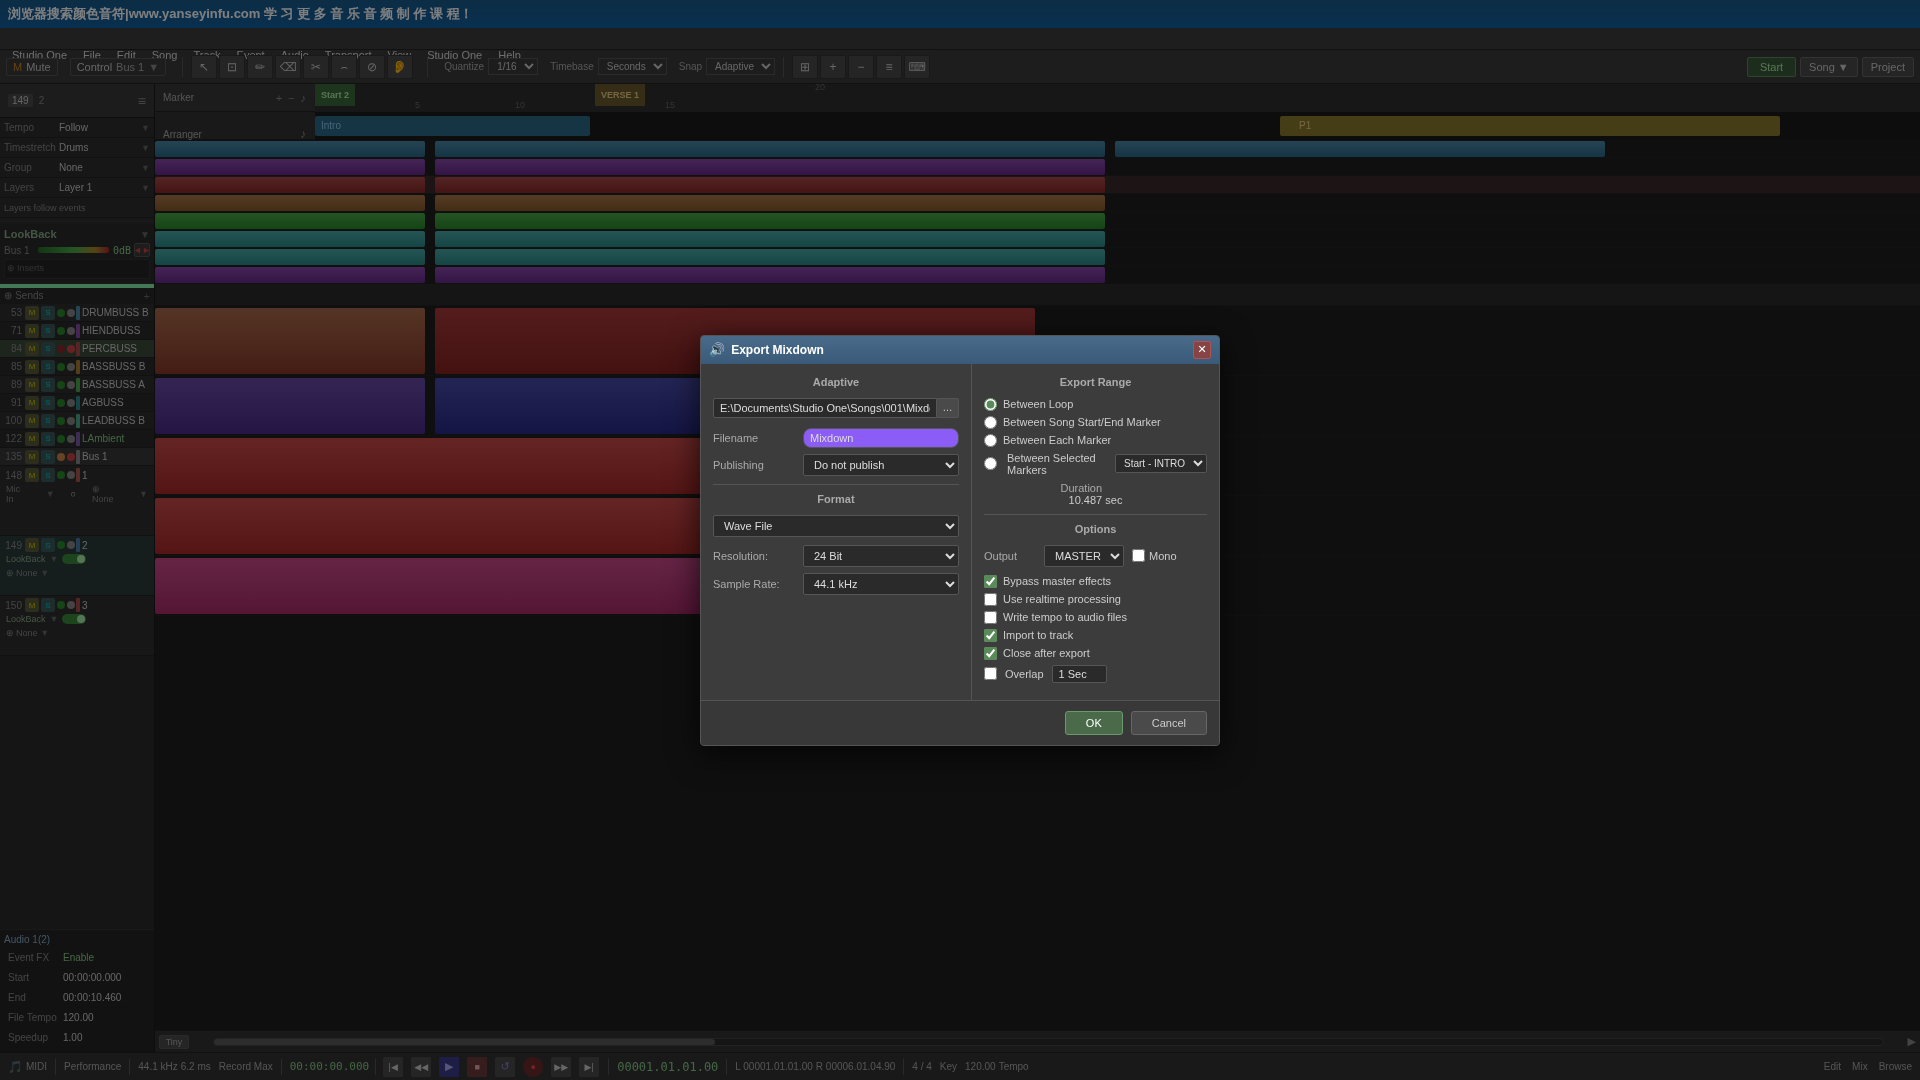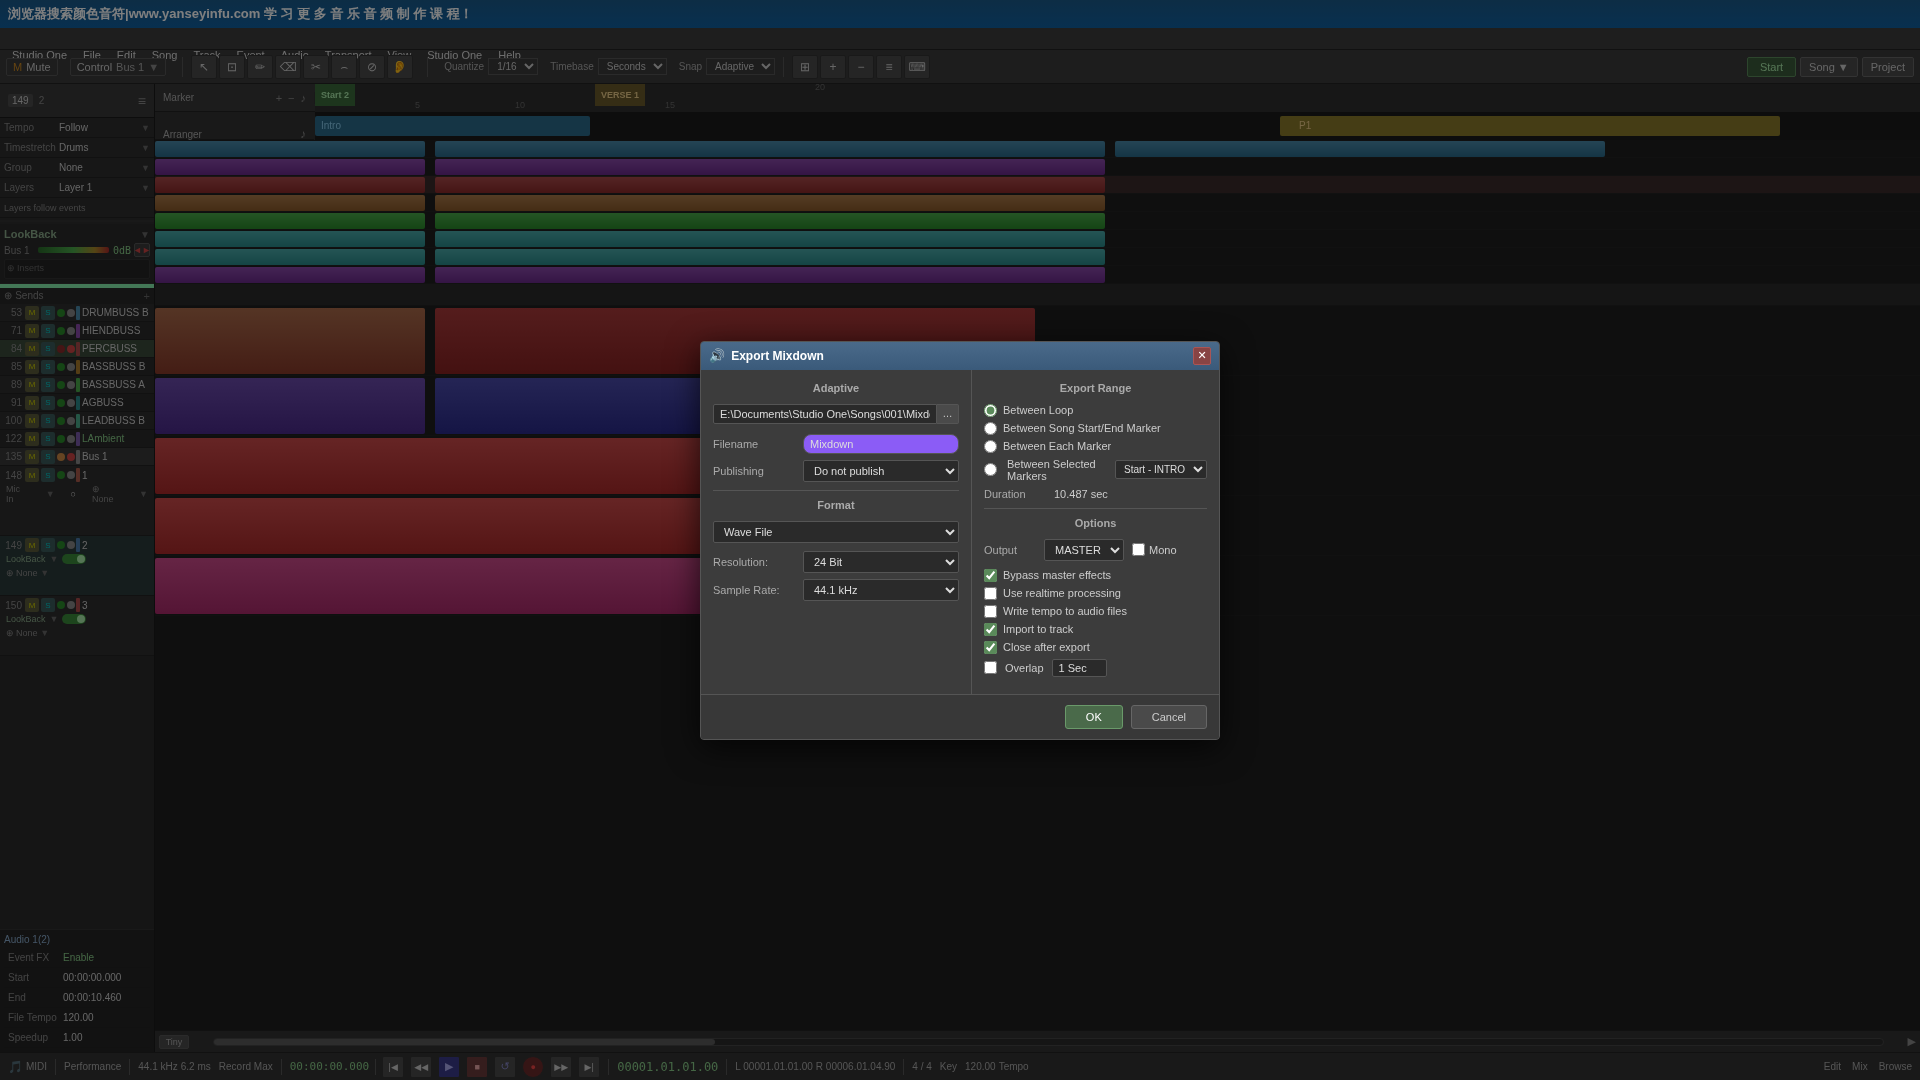--- a/index.html
+++ b/index.html
@@ -317,20 +317,21 @@
     }
     .radio-row.with-select {
       justify-content: space-between;
     }
     .duration-row {
       display: flex;
       align-items: center;
       margin-top: 6px;
       font-size: 11px;
       color: #ccc;
+      flex-direction: column;
     }
     .duration-label { width: 70px; color: #aaa; }
     .output-row {
       display: flex;
       align-items: center;
       margin-bottom: 8px;
     }
     .output-label { color: #aaa; font-size: 11px; width: 60px; }
     .output-select {
       background: #2a2a2a;

